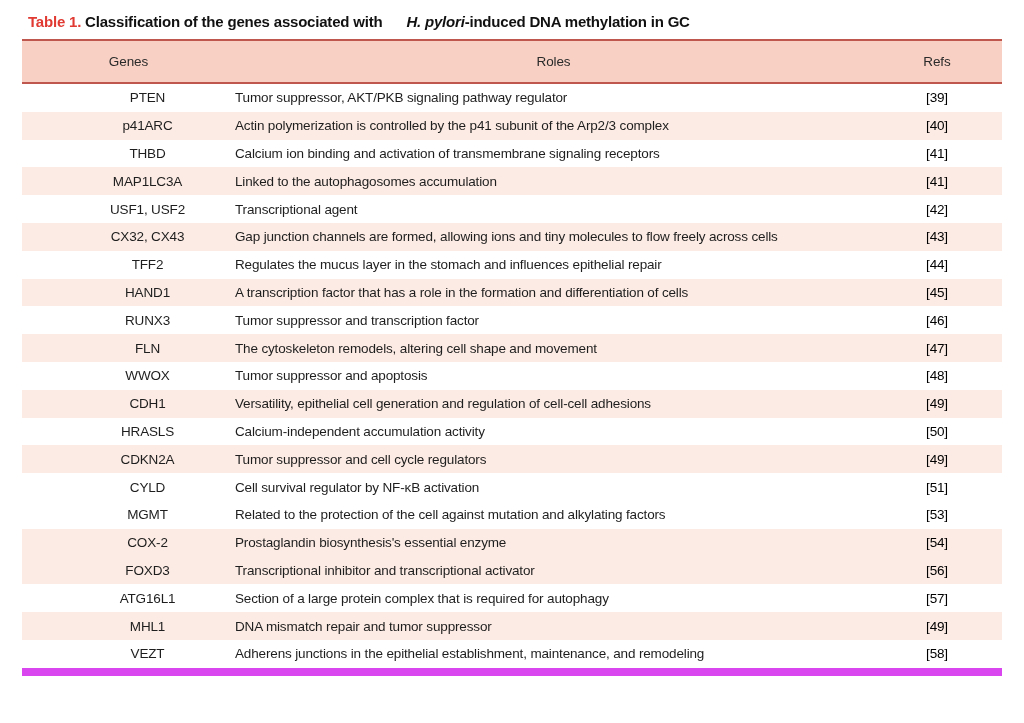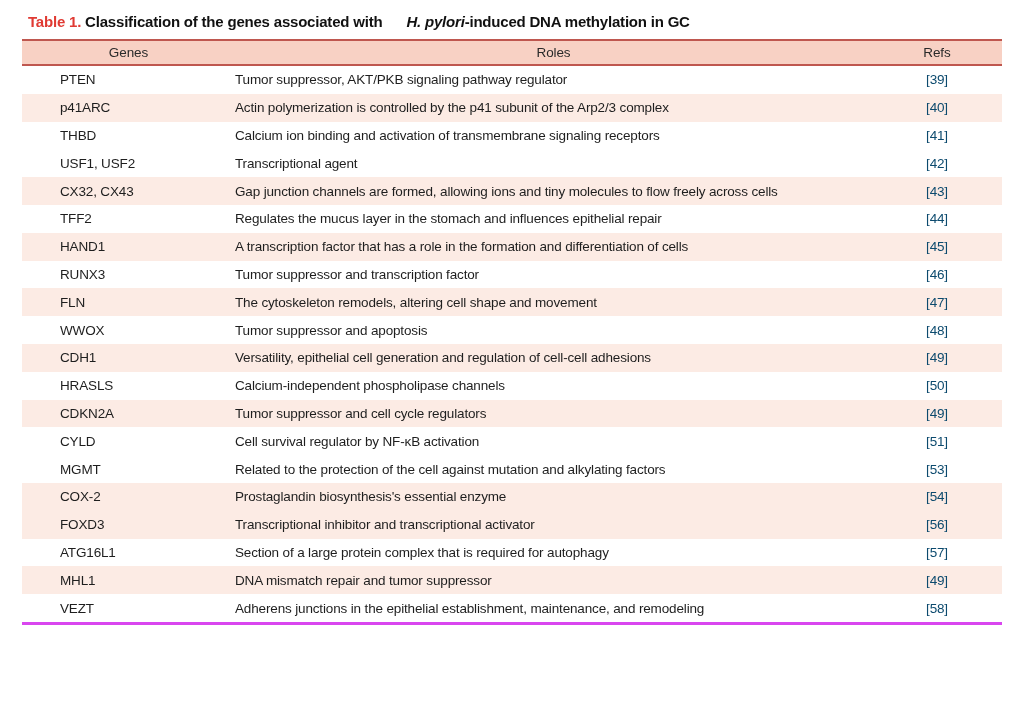--- a/index.html
+++ b/index.html
@@ -38,46 +38,46 @@
     table-layout: fixed;
   }
   col.c1 { width: 213px; }
   col.c2 { width: 637px; }
   col.c3 { width: 130px; }
   thead th {
     background: #f8d1c4;
     border-top: 2px solid #bf574f;
     border-bottom: 2px solid #bf574f;
     height: 23px;
-    padding: 0;
+    padding: 9px;
     font-weight: normal;
     font-size: 13.5px;
     text-align: center;
     color: #2a2a2a;
     letter-spacing: -0.1px;
   }
   tbody td {
     height: 27.8px;
     padding: 0;
     font-size: 13.5px;
     letter-spacing: -0.15px;
     color: #1e1e1e;
     vertical-align: middle;
     white-space: nowrap;
     overflow: hidden;
   }
   tbody tr.alt td {
     background: #fcebe4;
   }
   tbody tr:last-child td {
-    border-bottom: 3px solid #d946ef;
-  }
-  td.gene { padding-left: 38px; }
+    border-bottom: 8px solid #d946ef;
+  }
+  td.gene { padding-left: 38px; text-align: center; }
   td.role { padding-left: 0px; }
-  td.ref  { text-align: center; color: #0c4a6e; }
+  td.ref  { text-align: center; color: #000000; }
 </style>
 </head>
 <body>
 
 <div class="page">
 
   <div class="caption">
     <span class="label">Table 1.</span><span> Classification of the genes associated with </span><span class="italic">H. pylori</span><span>-induced DNA methylation in GC</span>
   </div>
 
@@ -103,20 +103,25 @@
         <tr class="alt">
           <td class="gene">p41ARC</td>
           <td class="role">Actin polymerization is controlled by the p41 subunit of the Arp2/3 complex</td>
           <td class="ref">[40]</td>
         </tr>
         <tr>
           <td class="gene">THBD</td>
           <td class="role">Calcium ion binding and activation of transmembrane signaling receptors</td>
           <td class="ref">[41]</td>
         </tr>
+        <tr class="alt">
+          <td class="gene">MAP1LC3A</td>
+          <td class="role">Linked to the autophagosomes accumulation</td>
+          <td class="ref">[41]</td>
+        </tr>
         <tr>
           <td class="gene">USF1, USF2</td>
           <td class="role">Transcriptional agent</td>
           <td class="ref">[42]</td>
         </tr>
         <tr class="alt">
           <td class="gene">CX32, CX43</td>
           <td class="role">Gap junction channels are formed, allowing ions and tiny molecules to flow freely across cells</td>
           <td class="ref">[43]</td>
         </tr>
@@ -145,21 +150,21 @@
           <td class="role">Tumor suppressor and apoptosis</td>
           <td class="ref">[48]</td>
         </tr>
         <tr class="alt">
           <td class="gene">CDH1</td>
           <td class="role">Versatility, epithelial cell generation and regulation of cell-cell adhesions</td>
           <td class="ref">[49]</td>
         </tr>
         <tr>
           <td class="gene">HRASLS</td>
-          <td class="role">Calcium-independent phospholipase channels</td>
+          <td class="role">Calcium-independent accumulation activity</td>
           <td class="ref">[50]</td>
         </tr>
         <tr class="alt">
           <td class="gene">CDKN2A</td>
           <td class="role">Tumor suppressor and cell cycle regulators</td>
           <td class="ref">[49]</td>
         </tr>
         <tr>
           <td class="gene">CYLD</td>
           <td class="role">Cell survival regulator by NF-κB activation</td>

